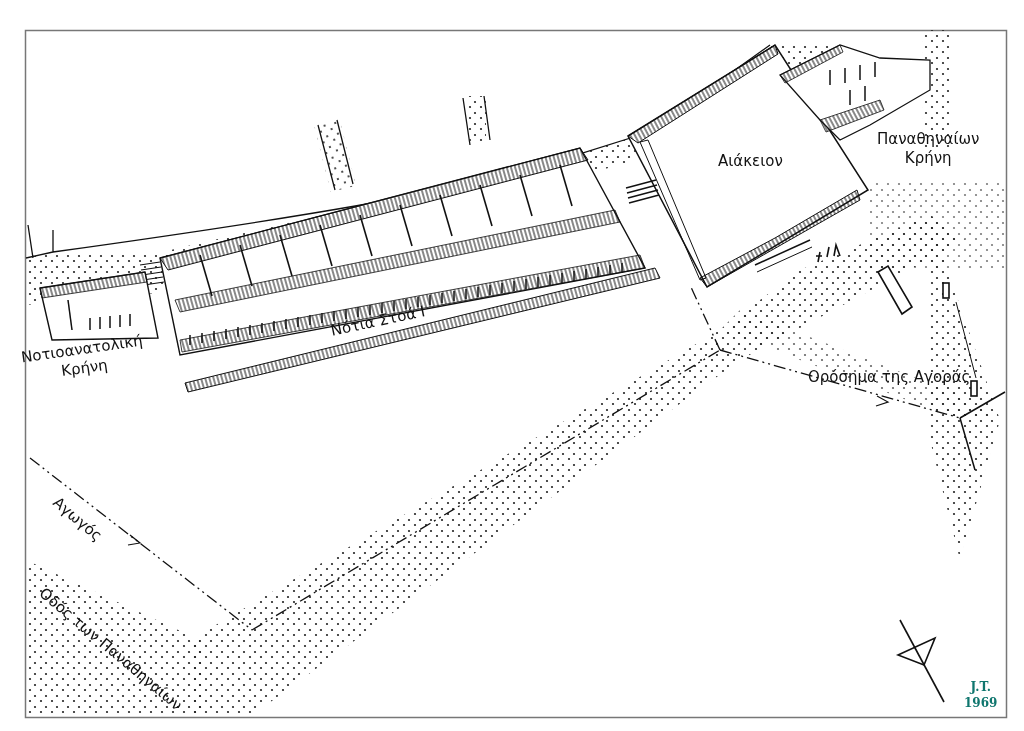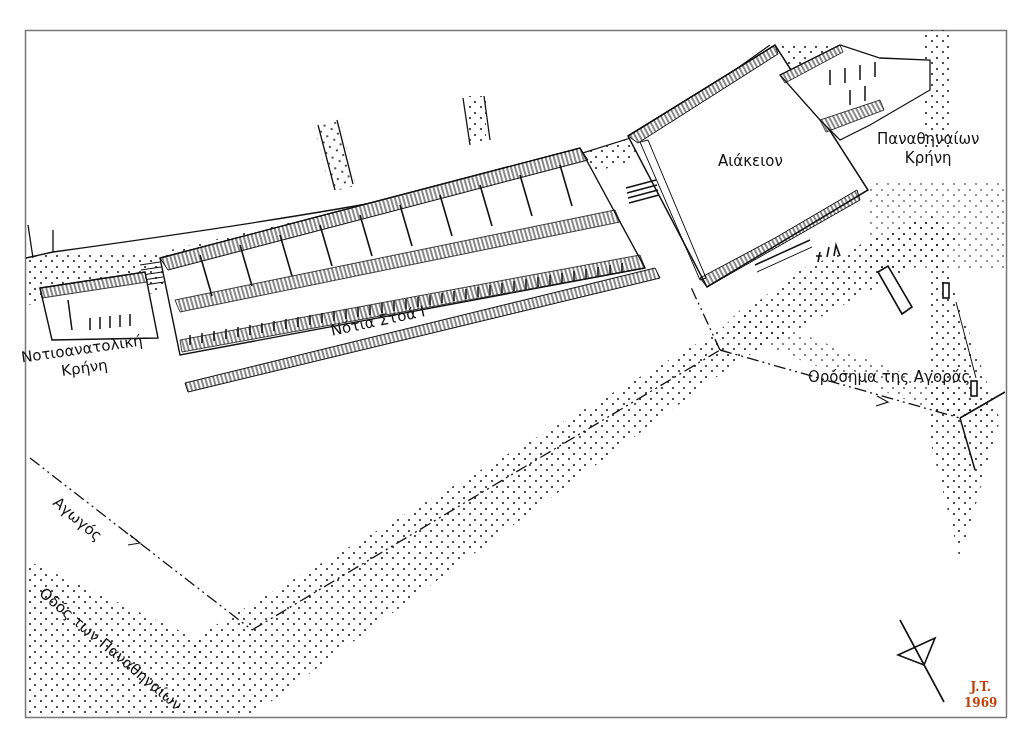--- a/index.html
+++ b/index.html
@@ -1,19 +1,19 @@
 <!DOCTYPE html>
 <html><head>
 <meta charset="utf-8">
 <style>
   html,body{margin:0;padding:0;background:#fff;}
   body{width:1024px;height:731px;position:relative;overflow:hidden;font-family:"DejaVu Sans",sans-serif;}
   #map{position:absolute;left:0;top:0;width:1024px;height:731px;}
   .lbl{position:absolute;color:#111;font-family:"DejaVu Sans",sans-serif;font-size:15px;line-height:1.25;white-space:nowrap;text-align:center;transform-origin:center center;}
-  .sig{position:absolute;font-family:"DejaVu Serif",serif;font-size:12px;font-weight:bold;text-align:center;line-height:1.3;color:#c2410c;}
+  .sig{position:absolute;font-family:"DejaVu Serif",serif;font-size:12px;font-weight:bold;text-align:center;line-height:1.3;color:#0f766e;}
 </style>
 </head>
 <body>
 
 <svg id="map" viewBox="0 0 1024 731" xmlns="http://www.w3.org/2000/svg">
   <defs>
     <pattern id="dots" width="11" height="11" patternUnits="userSpaceOnUse">
       <circle cx="2" cy="3" r="1.1" fill="#222"></circle>
       <circle cx="8" cy="8" r="1.1" fill="#222"></circle>
     </pattern>

